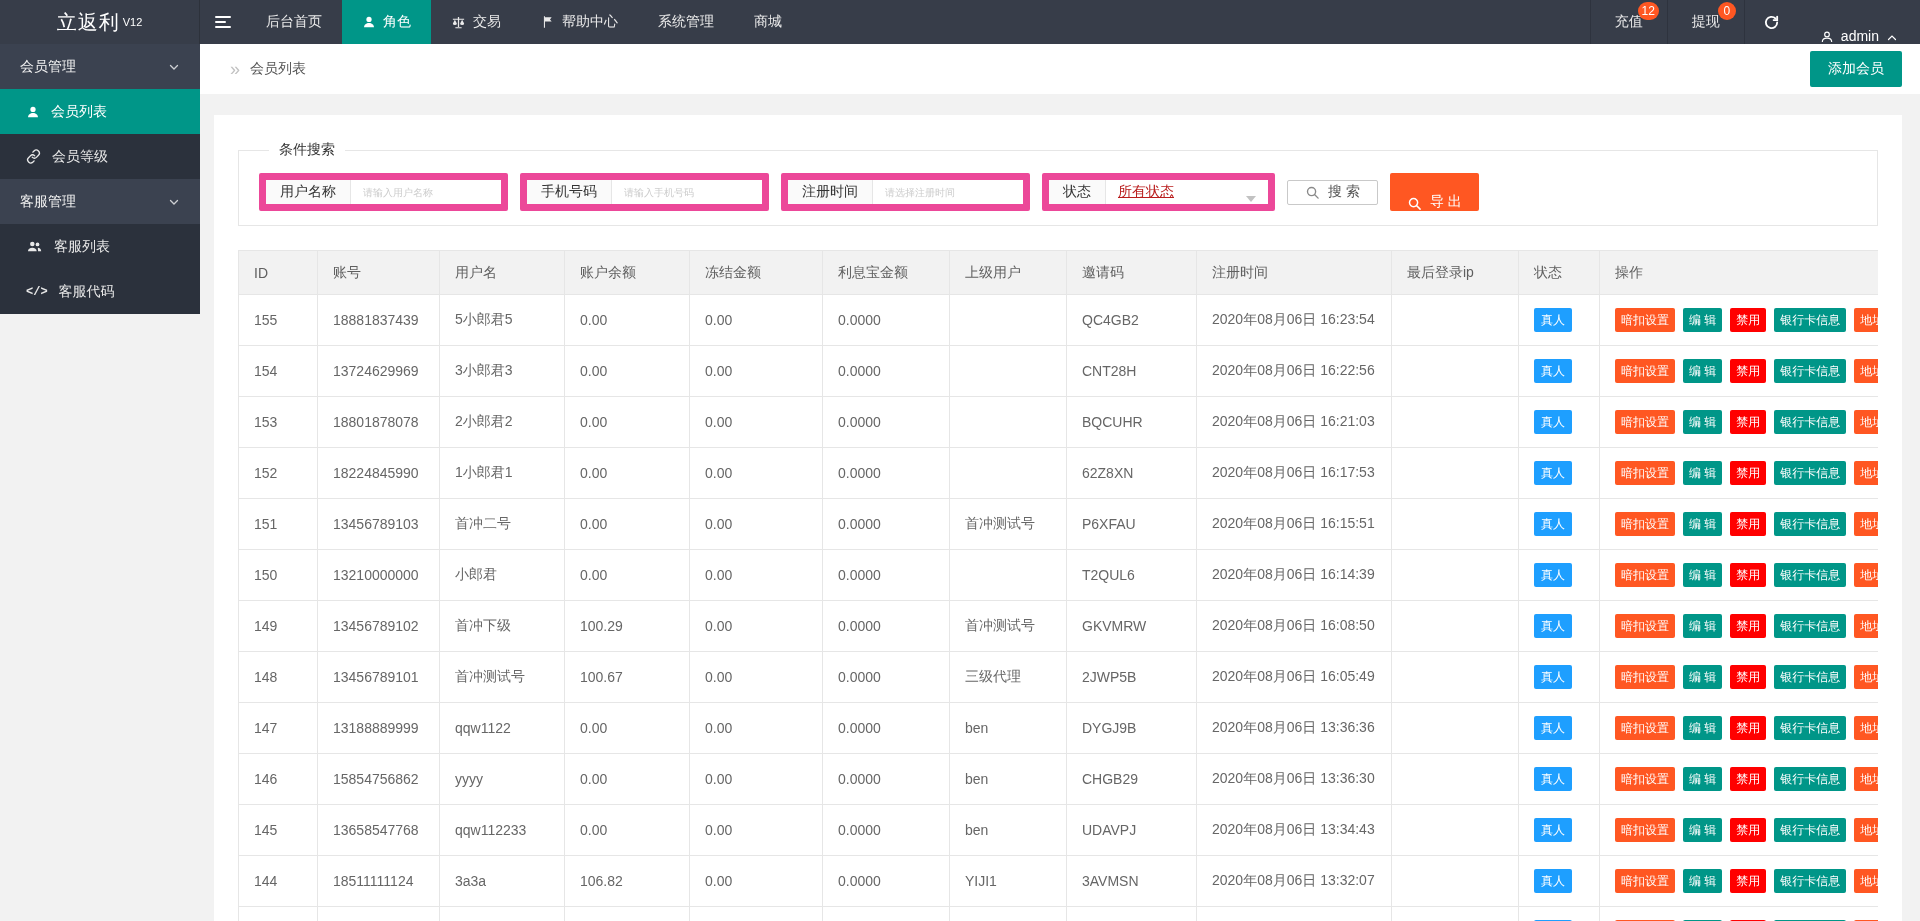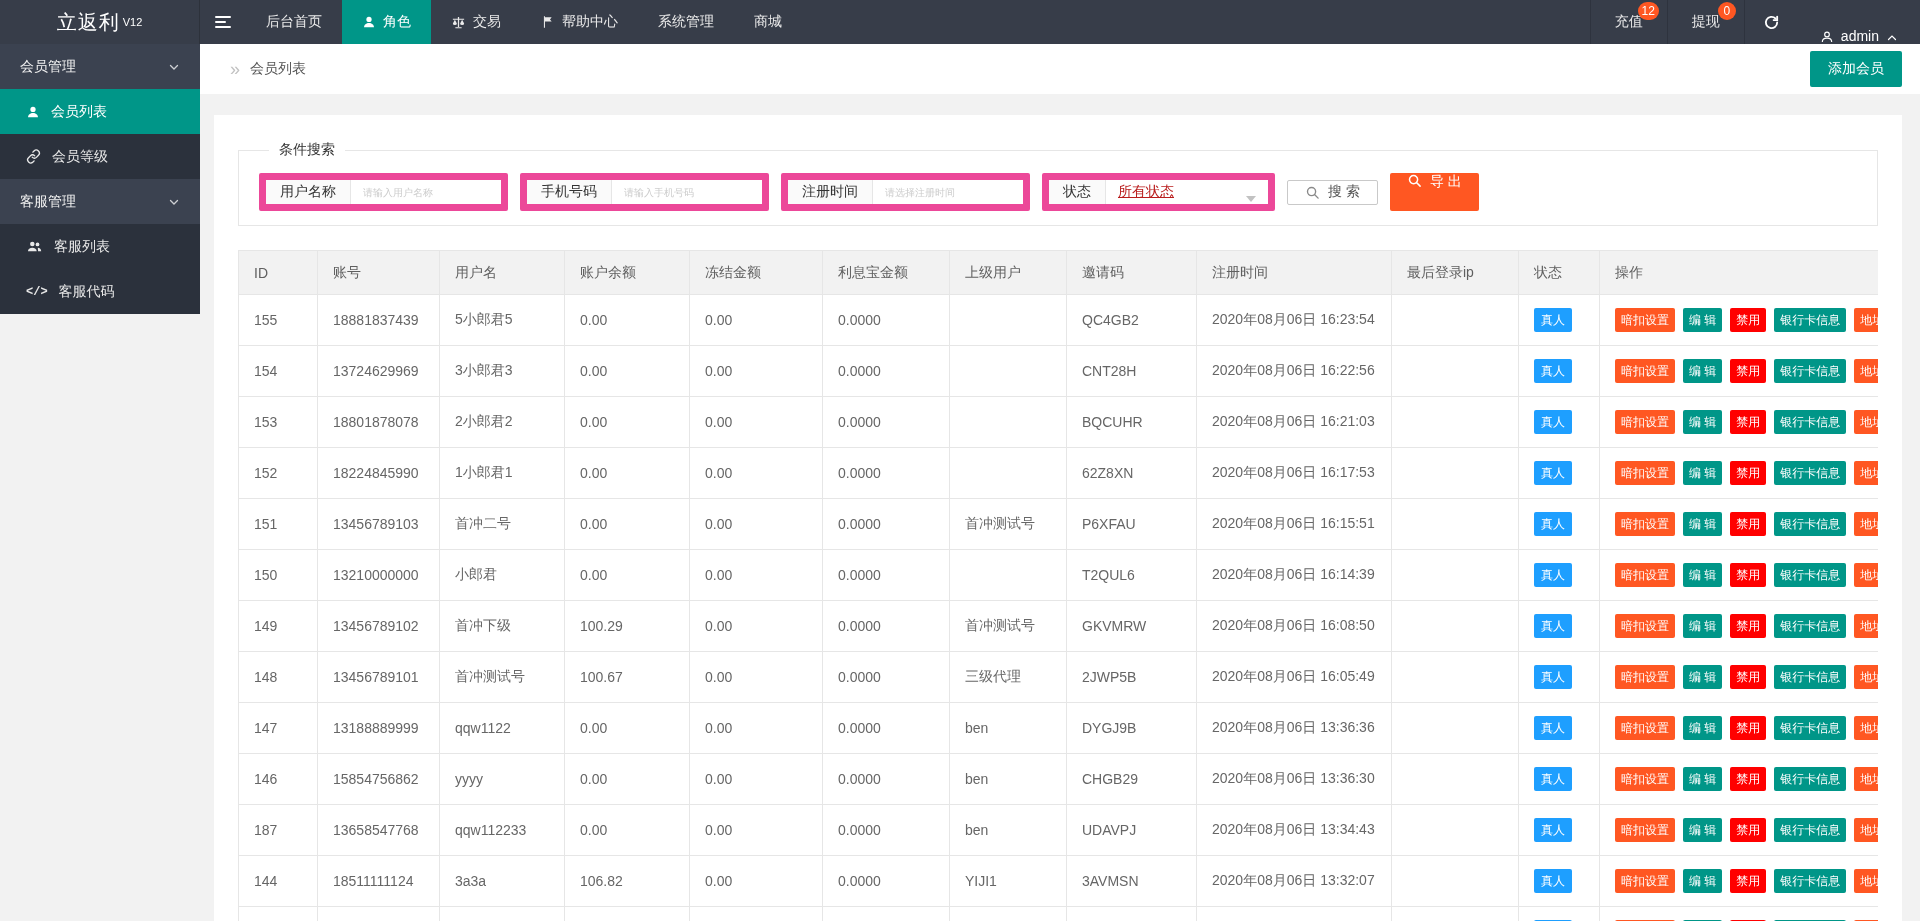--- a/index.html
+++ b/index.html
@@ -49,21 +49,21 @@
   fieldset.search-set legend { font-size:14px; color:#333; padding:0 10px; margin-left:10px; }
   .search-row, .search-fields { display:flex; align-items:center; gap:12px; }
   .input-group { display:flex; align-items:stretch; height:38px; border:7px solid #ec4899; border-radius:2px; background:#fff; }
   .ig-label { background:#FAFAFA; border-right:1px solid #e6e6e6; display:flex; align-items:center; padding:0 14px; color:#333; white-space:nowrap; }
   .ig-input { border:none; outline:none; width:150px; padding:0 12px; font-size:10px; color:#333; }
   .ig-input::placeholder { color:#ccc; }
   .ig-select { position:relative; width:162px; display:flex; align-items:center; padding:0 28px 0 12px; color:#b91c1c; cursor:pointer;text-decoration:underline; }
   .ig-select .tri { position:absolute; right:12px; top:16px; width:0; height:0; border-left:5px solid transparent; border-right:5px solid transparent; border-top:6px solid #c2c2c2; }
   .btn-search { height:25px; display:flex; align-items:center; gap:8px; background:#fff; border:1px solid #C9C9C9; border-radius:2px; padding:0 17px; font-size:14px; color:#555; cursor:pointer; }
   .btn-search .icon { color:#898989; }
-  .btn-export { height:38px; display:flex; align-items:flex-start; gap:8px; background:#FF5722; border:none; border-radius:2px; padding:0 17px; font-size:14px; color:#fff; cursor:pointer; }
+  .btn-export { height:38px; display:flex; align-items:flex-end; gap:8px; background:#FF5722; border:none; border-radius:2px; padding:0 17px; font-size:14px; color:#fff; cursor:pointer; }
 
   
   .table-wrap { margin-top:24px; width:100%; overflow:hidden; }
   table { border-collapse:collapse; table-layout:fixed; width:1781px; }
   th, td { border:1px solid #e6e6e6; font-size:14px; text-align:left; padding:0 8px 0 15px; overflow:hidden; white-space:nowrap; }
   th { height:44px; background:#f2f2f2; font-weight:400; color:#5f5f5f; }
   td { height:51px; color:#666; }
   .btn-xs { display:inline-block; height:24px; line-height:24px; padding:0 6px; border:none; border-radius:2px; color:#fff; font-size:12px; cursor:pointer; margin-right:8px; vertical-align:middle; white-space:nowrap; }
   .btn-status { background:#1E9FFF; margin-right:0; padding:0 7px; }
 </style>
@@ -429,21 +429,21 @@
             <td>0.00</td>
             <td>0.0000</td>
             <td>ben</td>
             <td>CHGB29</td>
             <td>2020年08月06日 13:36:30</td>
             <td></td>
             <td><button class="btn-xs btn-status">真人</button></td>
             <td><button class="btn-xs" style="background: rgb(255, 87, 34);">暗扣设置</button><button class="btn-xs" style="background: rgb(0, 150, 136);">编 辑</button><button class="btn-xs" style="background: rgb(255, 0, 0);">禁用</button><button class="btn-xs" style="background: rgb(0, 150, 136);">银行卡信息</button><button class="btn-xs" style="background: rgb(255, 87, 34);">地址</button></td>
           </tr>
           <tr>
-            <td>187</td>
+            <td>145</td>
             <td>13658547768</td>
             <td>qqw112233</td>
             <td>0.00</td>
             <td>0.00</td>
             <td>0.0000</td>
             <td>ben</td>
             <td>UDAVPJ</td>
             <td>2020年08月06日 13:34:43</td>
             <td></td>
             <td><button class="btn-xs btn-status">真人</button></td>

